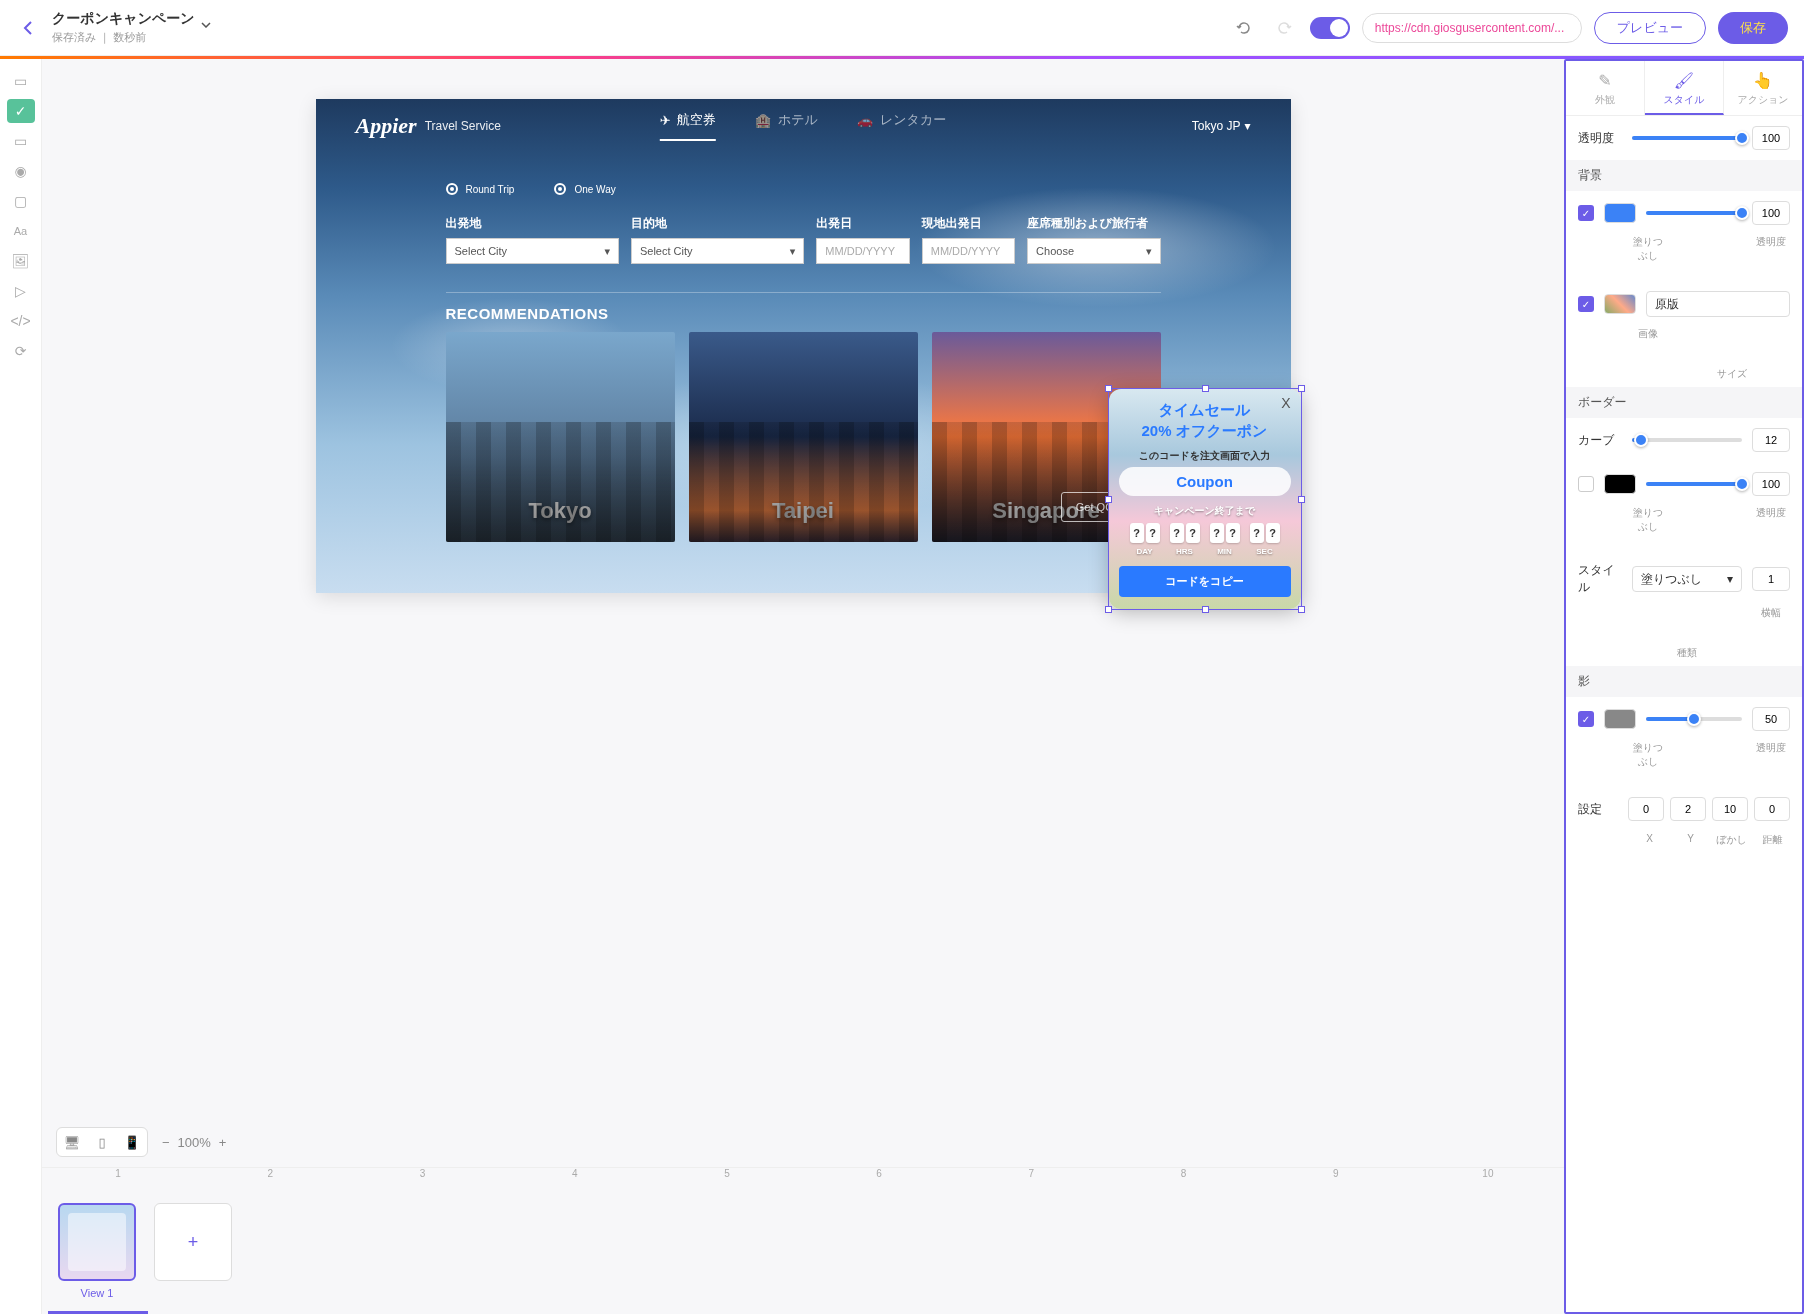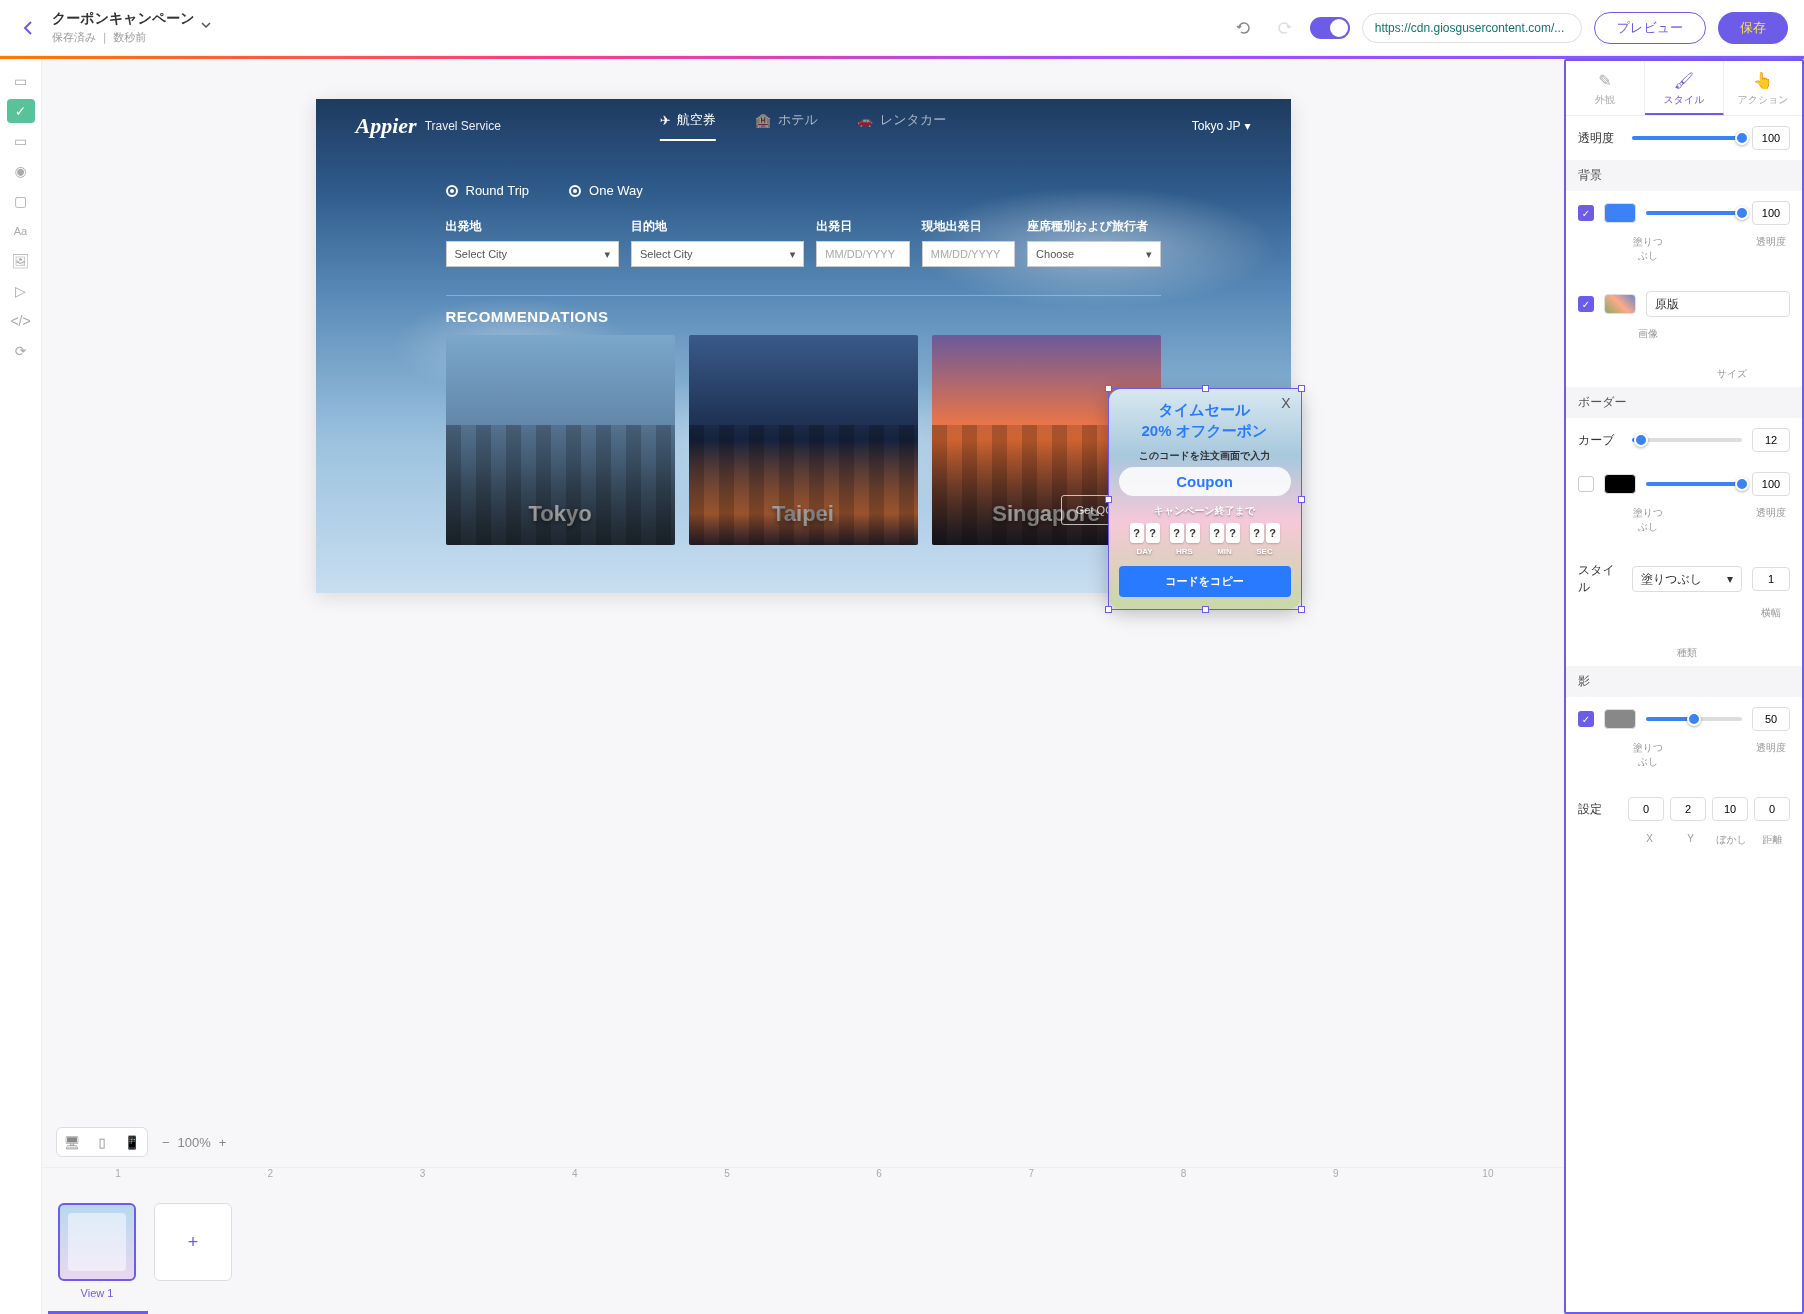--- a/index.html
+++ b/index.html
@@ -10,21 +10,21 @@
 .topbar { display: flex; align-items: center; height: 56px; padding: 0 16px; border-bottom: 1px solid #eee; gap: 12px; }
 .back-chevron { width: 24px; height: 24px; display:flex; align-items:center; justify-content:center; cursor:pointer; color:#6c5ce7; }
 .title-block { display:flex; flex-direction:column; }
 .title-row { display:flex; align-items:flex-end; gap:6px; font-weight:600; font-size:14px; }
 .saved-row { font-size:11px; color:#999; margin-top:2px; }
 .topbar-spacer { flex:1; }
 .icon-btn { width:28px; height:28px; display:flex; align-items:center; justify-content:center; color:#888; cursor:pointer; border-radius:4px; }
 .icon-btn.disabled { color:#ddd; }
 .toggle { width:40px; height:22px; background:#6c5ce7; border-radius:11px; position:relative; cursor:pointer; }
 .toggle::after { content:""; position:absolute; width:18px; height:18px; background:#fff; border-radius:50%; top:2px; right:2px; }
-.url-box { width:220px; height:30px; border:1px solid #ddd; border-radius:15px; padding:0 12px; font-size:12px; color:#0f766e; display:flex; align-items:center; white-space:nowrap; overflow:hidden; text-overflow:ellipsis;}
+.url-box { width:220px; height:30px; border:1px solid #ddd; border-radius:15px; padding:0 12px; font-size:12px; color:#ec4899; display:flex; align-items:center; white-space:nowrap; overflow:hidden; text-overflow:ellipsis;}
 .btn { height:32px; padding:0 22px; border-radius:16px; font-size:13px; font-weight:500; cursor:pointer; display:flex; align-items:center; border:none;}
 .btn-preview { background:#fff; color:#6c5ce7; border:1px solid #6c5ce7; }
 .btn-save { background:#6c5ce7; color:#fde047; }
 .gradient-bar { height:3px; background: linear-gradient(90deg, #ff7a00 0%, #ff3d7f 30%, #a64dff 60%, #7b5cff 100%); }
 
 
 .main { flex:1; display:flex; min-height:0; }
 .left-tools { width:42px; border-right:1px solid #eee; display:flex; flex-direction:column; align-items:center; padding-top:10px; gap:6px; }
 .tool-icon { width:28px; height:24px; display:flex; align-items:center; justify-content:center; color:#aaa; cursor:pointer; border-radius:4px; font-size:14px;}
 .tool-icon.active { background:#58c29a; color:#fff; }
@@ -38,21 +38,21 @@
 .clouds { position:absolute; inset:0; background: radial-gradient(ellipse 300px 100px at 80% 30%, rgba(255,255,255,0.4), transparent 60%), radial-gradient(ellipse 200px 80px at 20% 50%, rgba(255,255,255,0.3), transparent 60%), radial-gradient(ellipse 400px 120px at 50% 70%, rgba(255,255,255,0.35), transparent 60%); }
 .site-header { position:relative; display:flex; align-items:center; padding:14px 40px; color:#fff; }
 .logo { font-family: cursive; font-size:22px; font-weight:bold; font-style:italic;}
 .logo-sub { font-size:12px; margin-left:8px; opacity:0.9; }
 .tabs { display:flex; gap:40px; margin-left:auto; margin-right:auto; position:absolute; left:50%; transform:translateX(-50%); }
 .tab { display:flex; align-items:center; gap:6px; font-size:13px; opacity:0.6; padding-bottom:10px; cursor:pointer; border-bottom:2px solid transparent;}
 .tab.active { opacity:1; border-bottom-color:#fff; }
 .hello { margin-left:auto; font-size:12px; display:flex; align-items:center; gap:4px; }
 
 .search-form { position:relative; padding:30px 130px 0; color:#fff; }
-.trip-row { display:flex; gap:40px; font-size:13px; margin-bottom:20px; }
+.trip-row { display:flex; gap:40px; font-size:10px; margin-bottom:20px; }
 .radio-opt { display:flex; align-items:center; gap:8px; }
 .radio-circle { width:12px; height:12px; border:2px solid #fff; border-radius:50%; display:inline-block; position:relative;}
 .radio-circle.checked::after { content:""; position:absolute; inset:2px; background:#fff; border-radius:50%; }
 .form-row { display:flex; gap:12px; }
 .form-col { display:flex; flex-direction:column; gap:6px; }
 .form-col label { font-size:12px; font-weight:600; }
 .form-col .input { background:#fff; border:1px solid #ccc; height:26px; font-size:11px; color:#555; padding:0 8px; display:flex; align-items:center; justify-content:space-between;}
 .form-col .input.placeholder { color:#aaa; }
 .hr { height:1px; background:rgba(255,255,255,0.3); margin:28px 0 12px; }
 .reco-title { font-weight:700; font-size:15px; letter-spacing:0.5px; }

